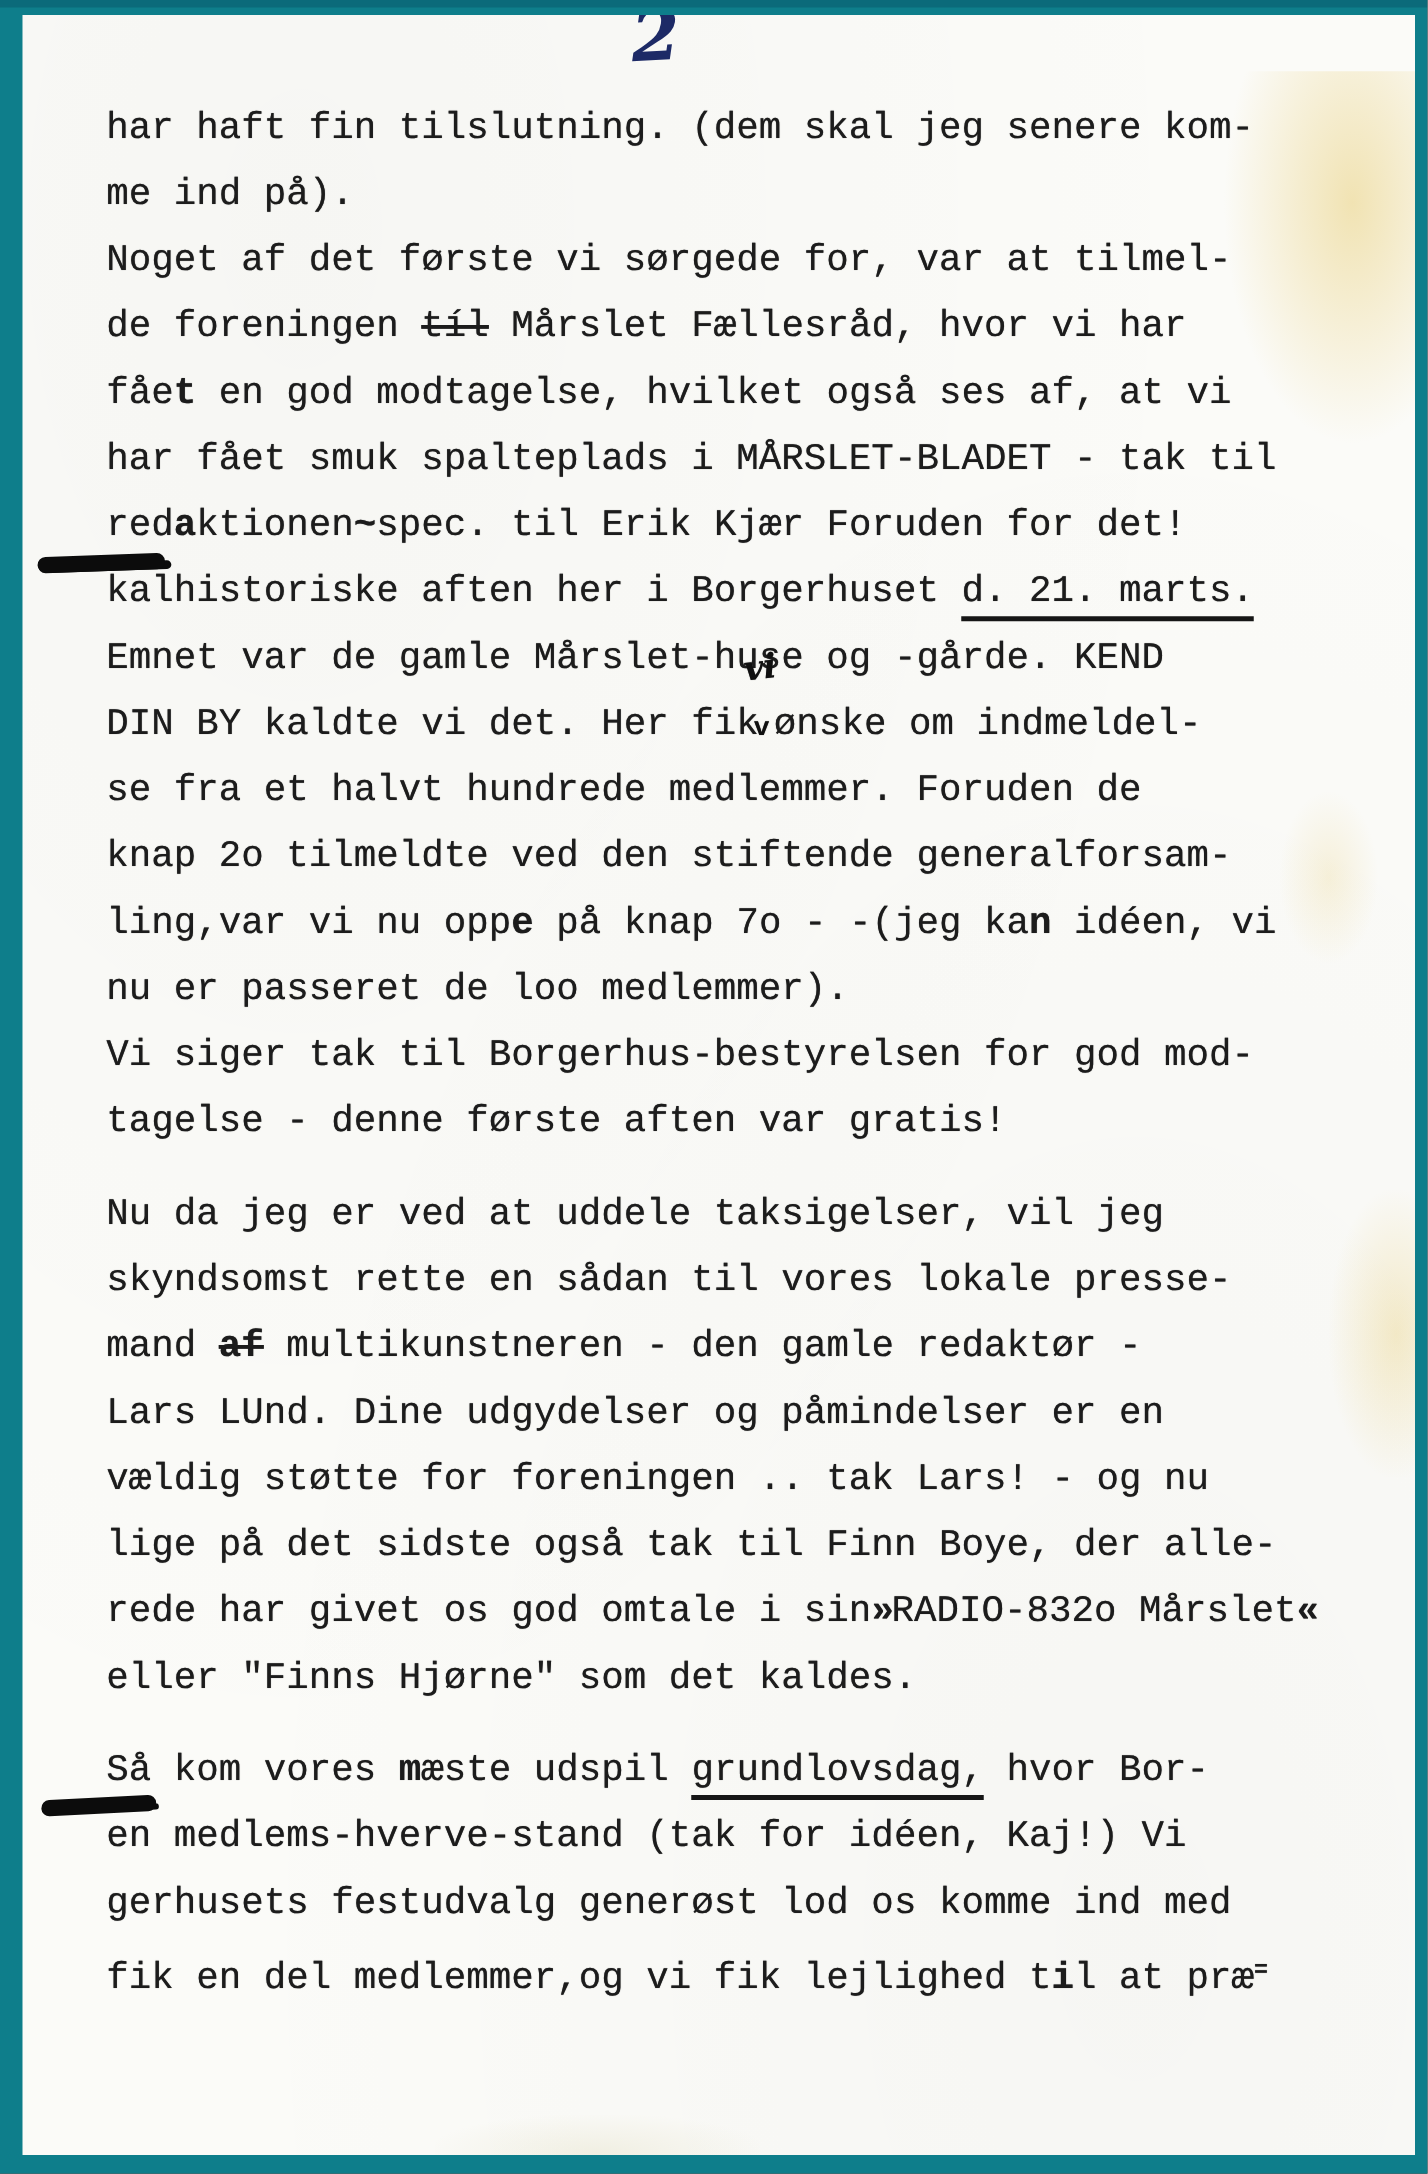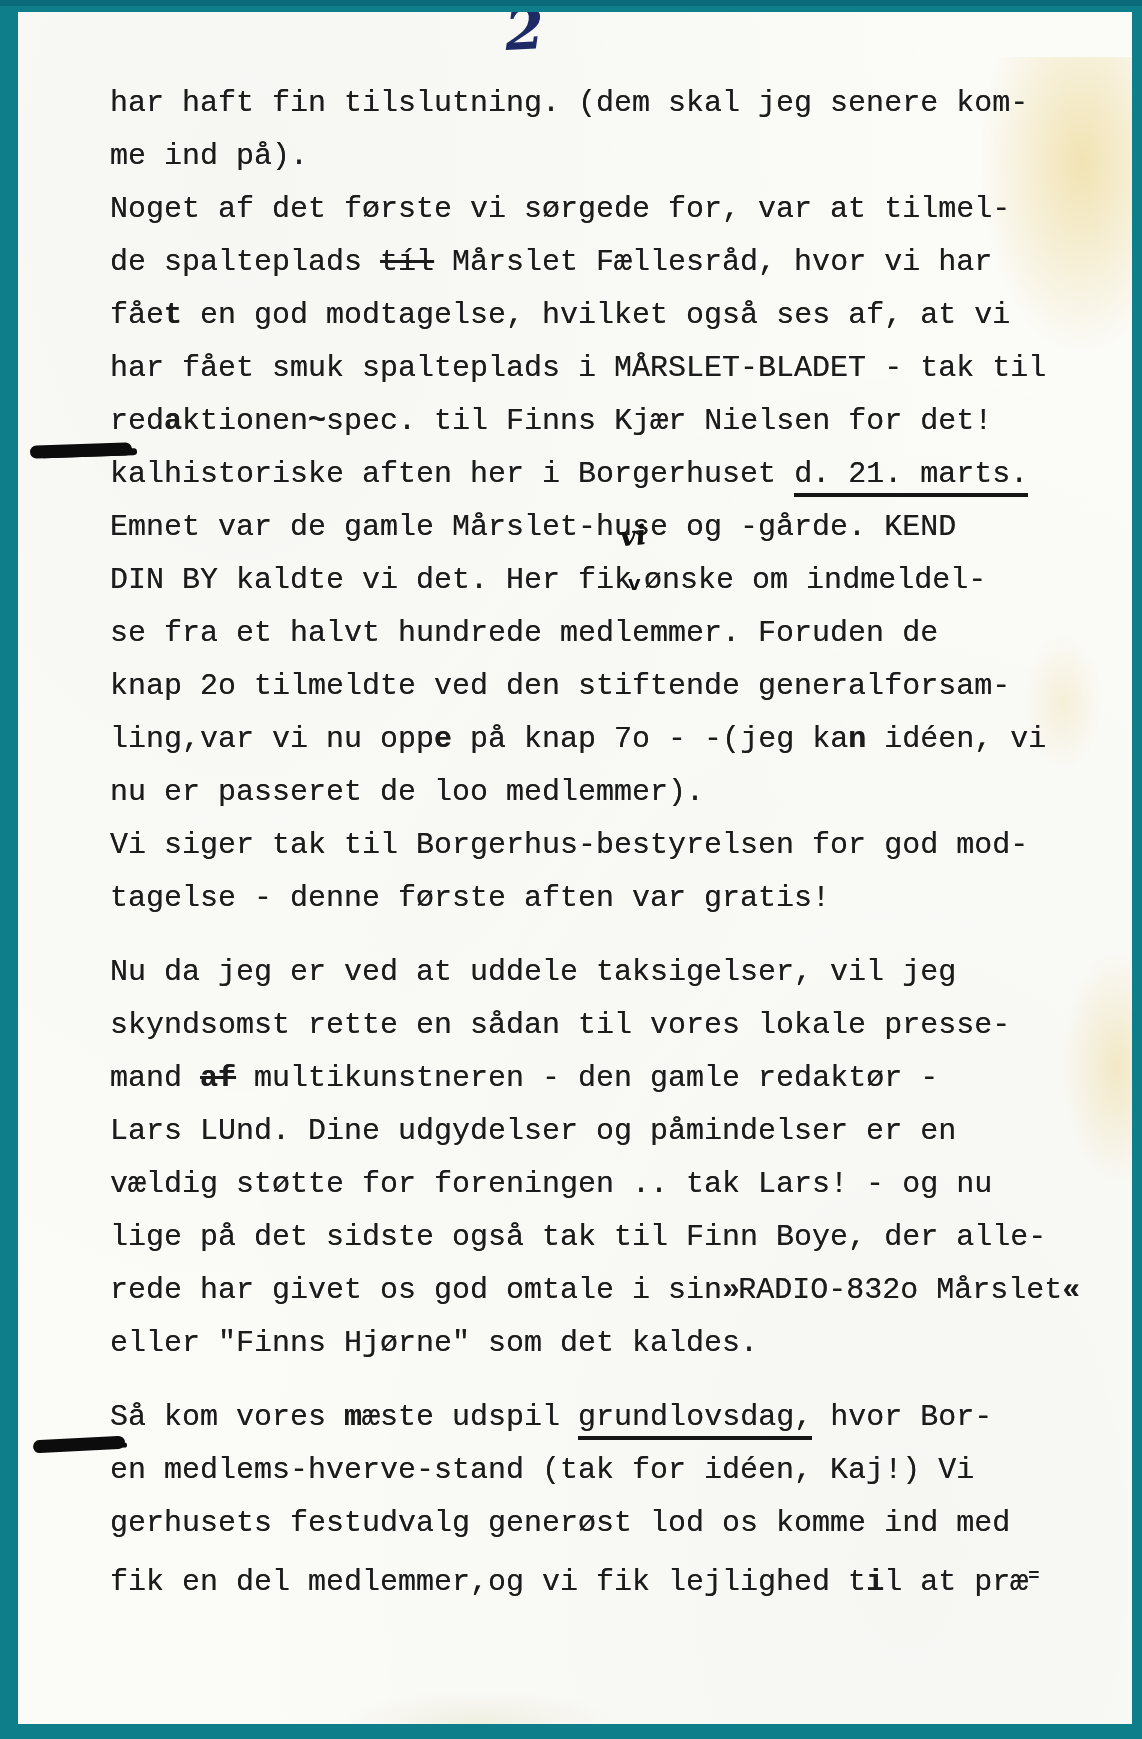--- a/index.html
+++ b/index.html
@@ -42,21 +42,20 @@
     font-size:56px;color:#1d2a66;
     transform:rotate(-3deg);
   }
 
   .typewritten{
     position:absolute;left:0;top:0;right:0;
     padding:65px 8px 0 67px;
     font-size:30px;line-height:53px;
     color:#1c1c1c;
     text-shadow:0 0 .6px rgba(20,20,20,.75);
-    margin-left:25px;
   }
   .line{white-space:pre;}
   .line.gap{margin-top:21px;}
 
   .seg-b{font-weight:bold;}
   .seg-s{text-decoration:line-through;text-decoration-thickness:3px;}
   .seg-o{font-weight:bold;text-decoration:line-through;text-decoration-thickness:3px;}
   .seg-u{border-bottom:4px solid #161616;padding-bottom:2px;font-family:Liberation Mono, monospace;}
   .seg-g{font-weight:bold;letter-spacing:-2px;}
   .seg-r{vertical-align:.5em;font-size:.62em;font-weight:bold;}
@@ -90,24 +89,24 @@
     <div class="stain stain-2"></div>
     <div class="stain stain-3"></div>
     <div class="stain stain-4"></div>
 
     <div class="page-number">2</div>
 
     <div class="typewritten">
         <div class="line"><span class="seg-p">har haft fin tilslutning. (dem skal jeg senere kom-</span></div>
         <div class="line"><span class="seg-p">me ind på).</span></div>
         <div class="line"><span class="seg-p">Noget af det første vi sørgede for, var at tilmel-</span></div>
-        <div class="line"><span class="seg-p">de spalteplads </span><span class="seg-s">tíl</span><span class="seg-p"> Mårslet Fællesråd, hvor vi har</span></div>
+        <div class="line"><span class="seg-p">de foreningen </span><span class="seg-s">tíl</span><span class="seg-p"> Mårslet Fællesråd, hvor vi har</span></div>
         <div class="line"><span class="seg-p">fåe</span><span class="seg-b">t</span><span class="seg-p"> en god modtagelse, hvilket også ses af, at vi</span></div>
         <div class="line"><span class="seg-p">har fået smuk spalteplads i MÅRSLET-BLADET - tak til</span></div>
-        <div class="line"><span class="seg-p">red</span><span class="seg-b">a</span><span class="seg-p">ktionen</span><span class="seg-tilde">~</span><span class="seg-p">spec. til Finns Kjær Nielsen for det!</span></div>
+        <div class="line"><span class="seg-p">red</span><span class="seg-b">a</span><span class="seg-p">ktionen</span><span class="seg-tilde">~</span><span class="seg-p">spec. til Erik Kjær Foruden for det!</span></div>
         <div class="line"><span class="seg-p">kalhistoriske aften her i Borgerhuset </span><span class="seg-u">d. 21. marts.</span></div>
         <div class="line"><span class="seg-p">Emnet var de gamle Mårslet-huse og -gårde. KEND</span></div>
         <div class="line"><span class="seg-p">DIN BY kaldte vi det. Her fik</span><span class="seg-i"><span class="ins-above">vi</span><span class="ins-caret">v</span></span><span class="seg-p">ønske om indmeldel-</span></div>
         <div class="line"><span class="seg-p">se fra et halvt hundrede medlemmer. Foruden de</span></div>
         <div class="line"><span class="seg-p">knap 2o tilmeldte ved den stiftende generalforsam-</span></div>
         <div class="line"><span class="seg-p">ling,var vi nu opp</span><span class="seg-b">e</span><span class="seg-p"> på knap 7o - -(jeg ka</span><span class="seg-b">n</span><span class="seg-p"> idéen, vi</span></div>
         <div class="line"><span class="seg-p">nu er passeret de loo medlemmer).</span></div>
         <div class="line"><span class="seg-p">Vi siger tak til Borgerhus-bestyrelsen for god mod-</span></div>
         <div class="line"><span class="seg-p">tagelse - denne første aften var gratis!</span></div>
         <div class="line gap"><span class="seg-p">Nu da jeg er ved at uddele taksigelser, vil jeg</span></div>

